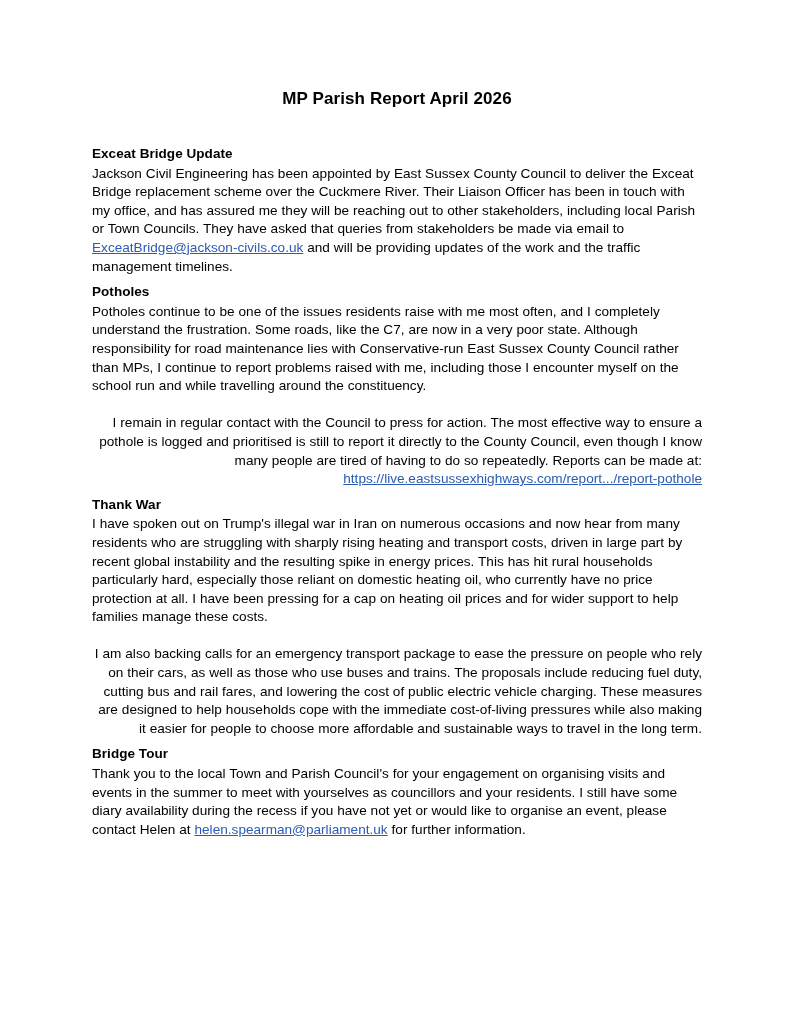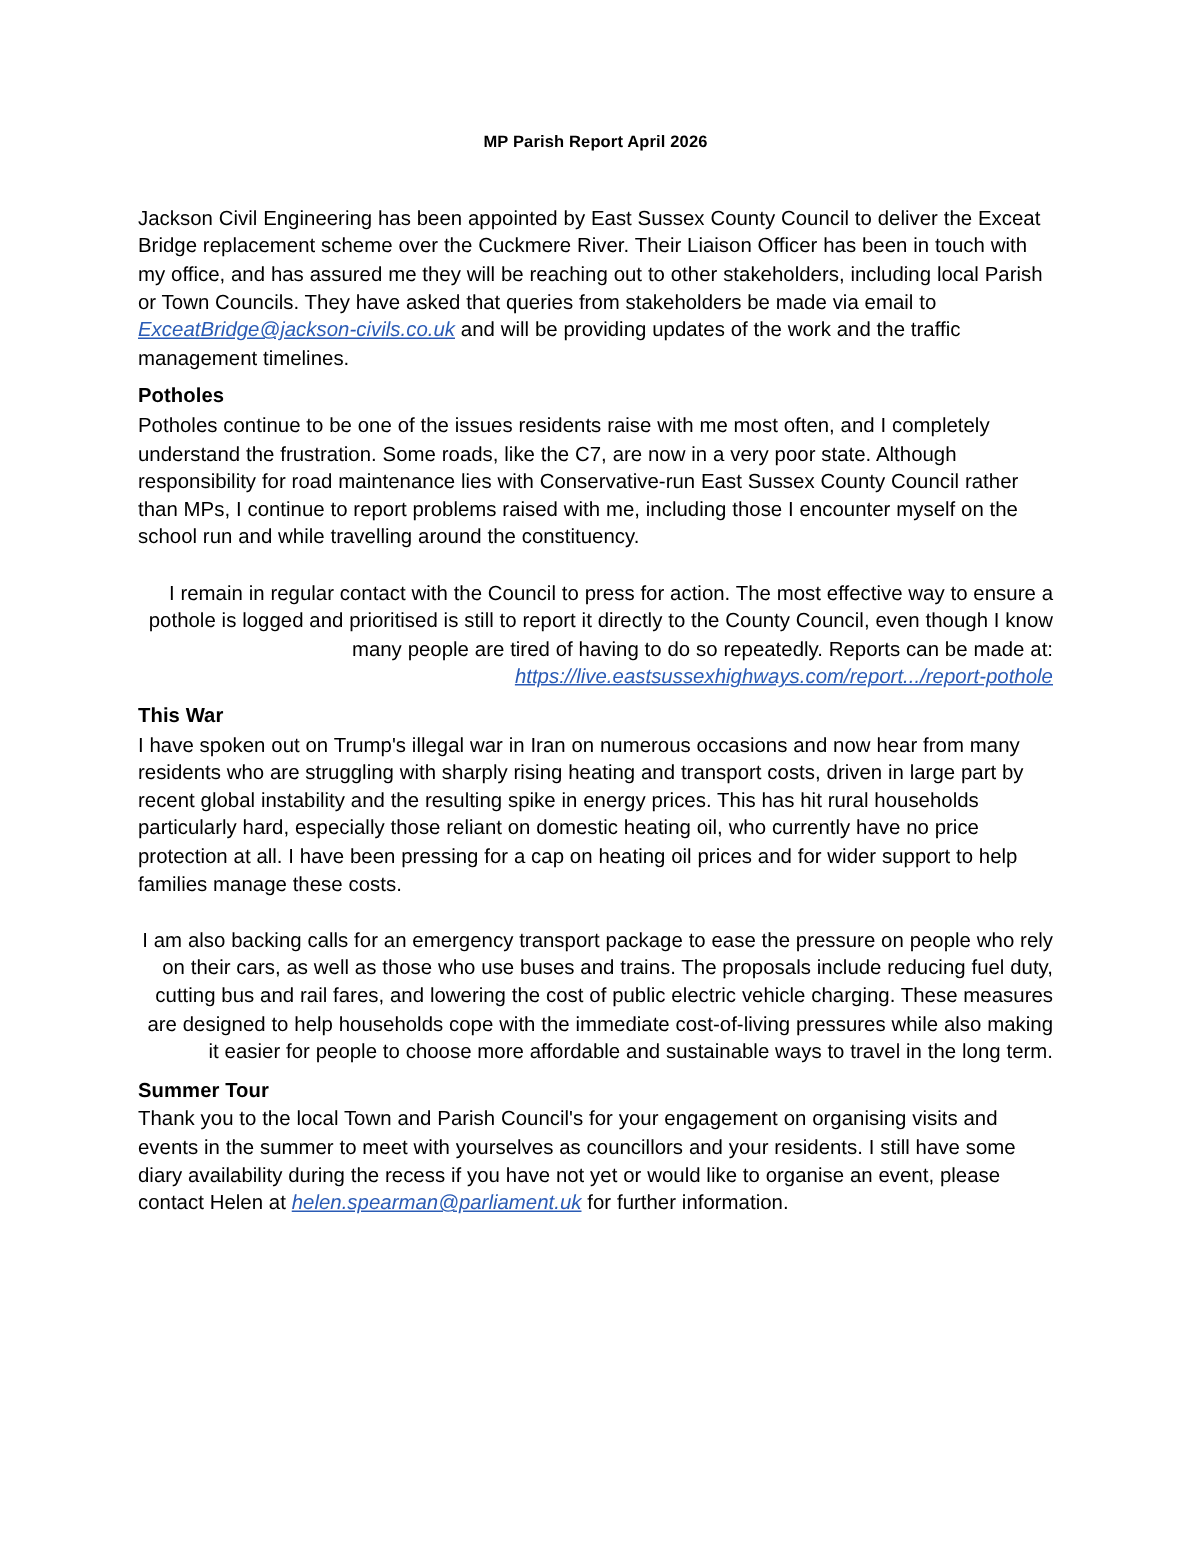--- a/index.html
+++ b/index.html
@@ -24,21 +24,21 @@
     overflow: hidden;
   }
   .content {
     position: absolute;
     left: 92px;
     top: 88px;
     width: 610px;
   }
   .doc-title {
     text-align: center;
-    font-size: 11px;
+    font-size: 17px;
     font-weight: bold;
     letter-spacing: 0.1px;
     margin: 0 0 34px 0;
     line-height: 1.35;
   }
   .section {
     margin: 0 0 0 0;
   }
   .section-heading {
     font-size: 13.5px;
@@ -59,45 +59,45 @@
     margin-top: 18.6px;
     text-align: right;
   }
   .section + .section {
     margin-top: 7px;
   }
   a.doc-link {
     color: #2a5bb5;
     text-decoration: underline;
     text-underline-offset: 1px;
-    font-style: italic;
   }
 </style>
 </head>
 <body>
 
 <div class="page">
   <div class="content">
 
     <div class="doc-title">MP Parish Report April 2026</div>
 
     <div id="sections-root">
         <div class="section">
+          <div class="section-heading">Exceat Bridge Update</div>
           <p class="body-text"><span>Jackson Civil Engineering has been appointed by East Sussex County Council to deliver the Exceat Bridge replacement scheme over the Cuckmere River. Their Liaison Officer has been in touch with my office, and has assured me they will be reaching out to other stakeholders, including local Parish or Town Councils.  They have asked that queries from stakeholders be made via email to </span><a class="doc-link" href="#" style="color: rgb(42, 91, 181);">ExceatBridge@jackson-civils.co.uk</a><span> and will be providing updates of the work and the traffic management timelines.</span></p>
         </div>
         <div class="section">
           <div class="section-heading">Potholes</div>
           <p class="body-text"><span>Potholes continue to be one of the issues residents raise with me most often, and I completely understand the frustration. Some roads, like the C7, are now in a very poor state. Although responsibility for road maintenance lies with Conservative-run East Sussex County Council rather than MPs, I continue to report problems raised with me, including those I encounter myself on the school run and while travelling around the constituency.</span></p>
           <p class="body-text"><span>I remain in regular contact with the Council to press for action. The most effective way to ensure a pothole is logged and prioritised is still to report it directly to the County Council, even though I know many people are tired of having to do so repeatedly. Reports can be made at: </span><br><a class="doc-link" href="#" style="color: rgb(42, 91, 181);">https://live.eastsussexhighways.com/report.../report-pothole</a></p>
         </div>
         <div class="section">
-          <div class="section-heading">This War</div>
+          <div class="section-heading">Thank War</div>
           <p class="body-text"><span>I have spoken out on Trump's illegal war in Iran on numerous occasions and now hear from many residents who are struggling with sharply rising heating and transport costs, driven in large part by recent global instability and the resulting spike in energy prices. This has hit rural households particularly hard, especially those reliant on domestic heating oil, who currently have no price protection at all. I have been pressing for a cap on heating oil prices and for wider support to help families manage these costs.</span></p>
           <p class="body-text"><span>I am also backing calls for an emergency transport package to ease the pressure on people who rely on their cars, as well as those who use buses and trains. The proposals include reducing fuel duty, cutting bus and rail fares, and lowering the cost of public electric vehicle charging. These measures are designed to help households cope with the immediate cost-of-living pressures while also making it easier for people to choose more affordable and sustainable ways to travel in the long term.</span></p>
         </div>
         <div class="section">
-          <div class="section-heading">Summer Tour</div>
+          <div class="section-heading">Bridge Tour</div>
           <p class="body-text"><span>Thank you to the local Town and Parish Council's for your engagement on organising visits and events in the summer to meet with yourselves as councillors and your residents. I still have some diary availability during the recess if you have not yet or would like to organise an event, please contact Helen at </span><a class="doc-link" href="#" style="color: rgb(42, 91, 181);">helen.spearman@parliament.uk</a><span> for further information.</span></p>
         </div>
       </div>
 
   </div>
 </div>
 
 </body></html>

